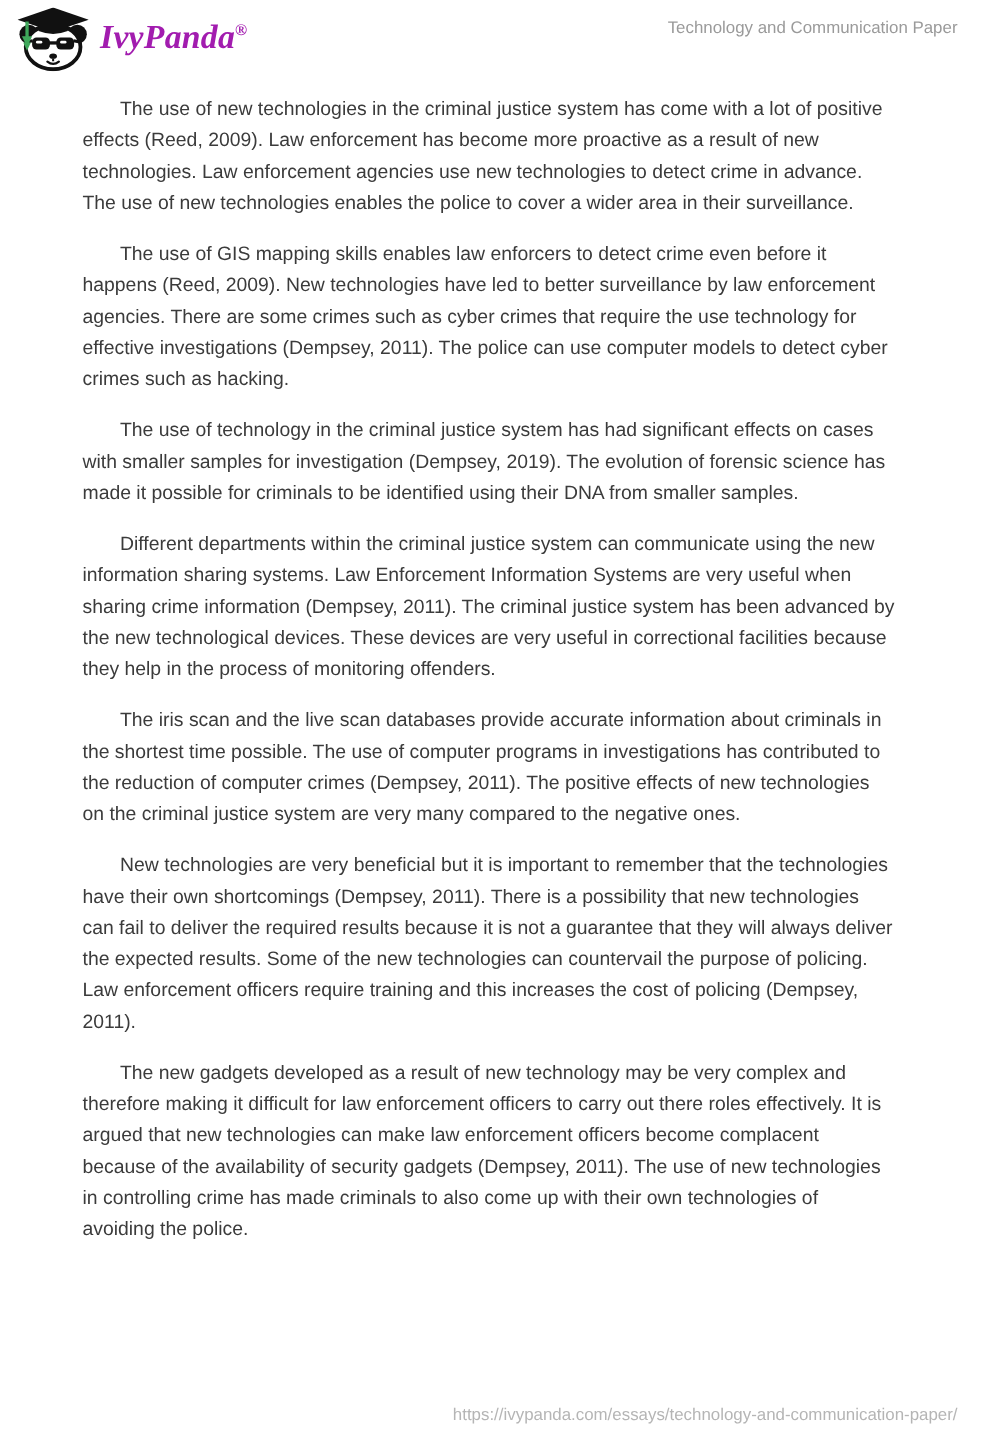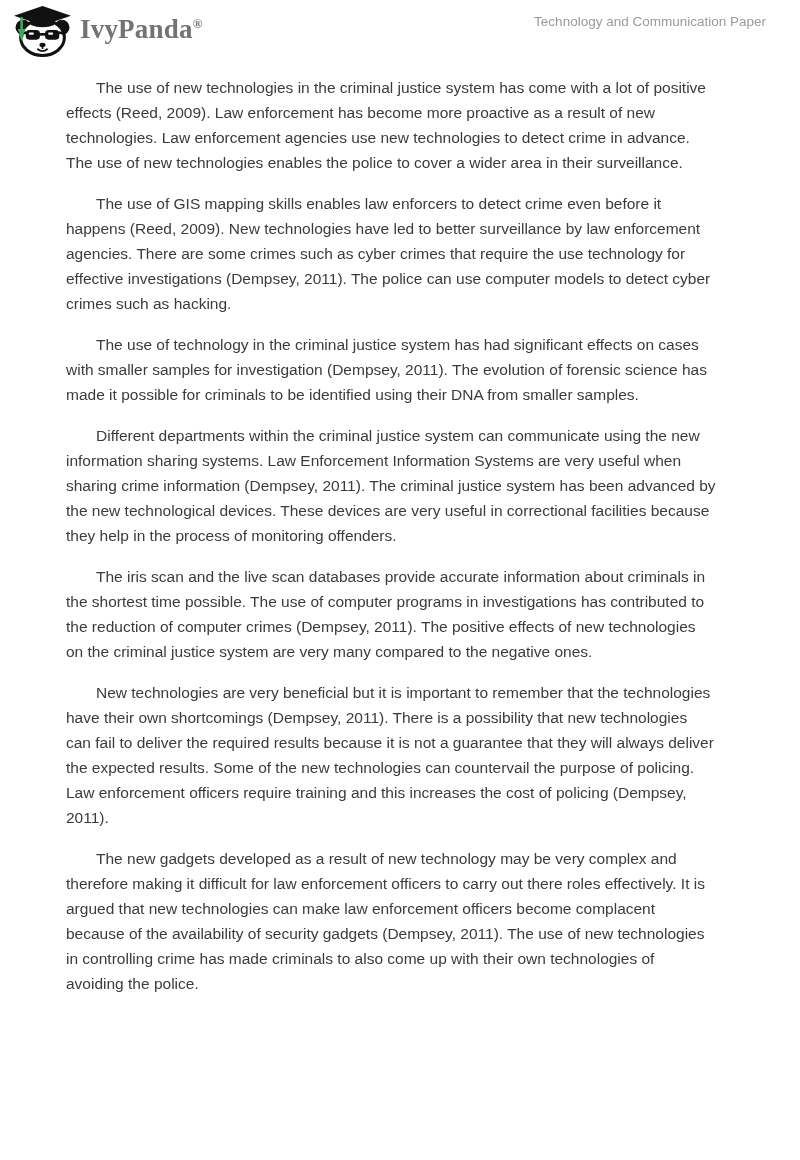--- a/index.html
+++ b/index.html
@@ -22,22 +22,23 @@
     width: 57px;
     height: 51px;
   }
   .brand {
     position: absolute;
     left: 80px;
     top: 14px;
     font-family: "Liberation Serif", serif;
     font-weight: 700;
     font-size: 27px;
-    color: #737373;
+    color: #a21caf;
     letter-spacing: 0.2px;
+    font-style: italic;
   }
   .brand sup {
     font-size: 13px;
     font-weight: 700;
     vertical-align: super;
     line-height: 0;
   }
   .doc-title {
     position: absolute;
     right: 34px;
@@ -102,21 +103,22 @@
     </svg>
 
     <div class="brand"><span>IvyPanda</span><sup>®</sup></div>
 
     <div class="doc-title">Technology and Communication Paper</div>
   </div>
 
   <div class="content">
     <p>The use of new technologies in the criminal justice system has come with a lot of positive effects (Reed, 2009). Law enforcement has become more proactive as a result of new technologies. Law enforcement agencies use new technologies to detect crime in advance. The use of new technologies enables the police to cover a wider area in their surveillance.</p>
     <p>The use of GIS mapping skills enables law enforcers to detect crime even before it happens (Reed, 2009). New technologies have led to better surveillance by law enforcement agencies. There are some crimes such as cyber crimes that require the use technology for effective investigations (Dempsey, 2011). The police can use computer models to detect cyber crimes such as hacking.</p>
-    <p>The use of technology in the criminal justice system has had significant effects on cases with smaller samples for investigation (Dempsey, 2011). The evolution of forensic science has made it possible for criminals to be identified using their DNA from smaller samples.</p>
+    <p>The use of technology in the criminal justice system has had significant effects on cases with smaller samples for investigation (Dempsey, 2019). The evolution of forensic science has made it possible for criminals to be identified using their DNA from smaller samples.</p>
     <p>Different departments within the criminal justice system can communicate using the new information sharing systems. Law Enforcement Information Systems are very useful when sharing crime information (Dempsey, 2011). The criminal justice system has been advanced by the new technological devices. These devices are very useful in correctional facilities because they help in the process of monitoring offenders.</p>
     <p>The iris scan and the live scan databases provide accurate information about criminals in the shortest time possible. The use of computer programs in investigations has contributed to the reduction of computer crimes (Dempsey, 2011). The positive effects of new technologies on the criminal justice system are very many compared to the negative ones.</p>
     <p>New technologies are very beneficial but it is important to remember that the technologies have their own shortcomings (Dempsey, 2011). There is a possibility that new technologies can fail to deliver the required results because it is not a guarantee that they will always deliver the expected results. Some of the new technologies can countervail the purpose of policing. Law enforcement officers require training and this increases the cost of policing (Dempsey, 2011).</p>
     <p>The new gadgets developed as a result of new technology may be very complex and therefore making it difficult for law enforcement officers to carry out there roles effectively. It is argued that new technologies can make law enforcement officers become complacent because of the availability of security gadgets (Dempsey, 2011). The use of new technologies in controlling crime has made criminals to also come up with their own technologies of avoiding the police.</p>
   </div>
 
+  <a class="footer-url" href="#">https://ivypanda.com/essays/technology-and-communication-paper/</a>
 
 </div>
 
 </body></html>

